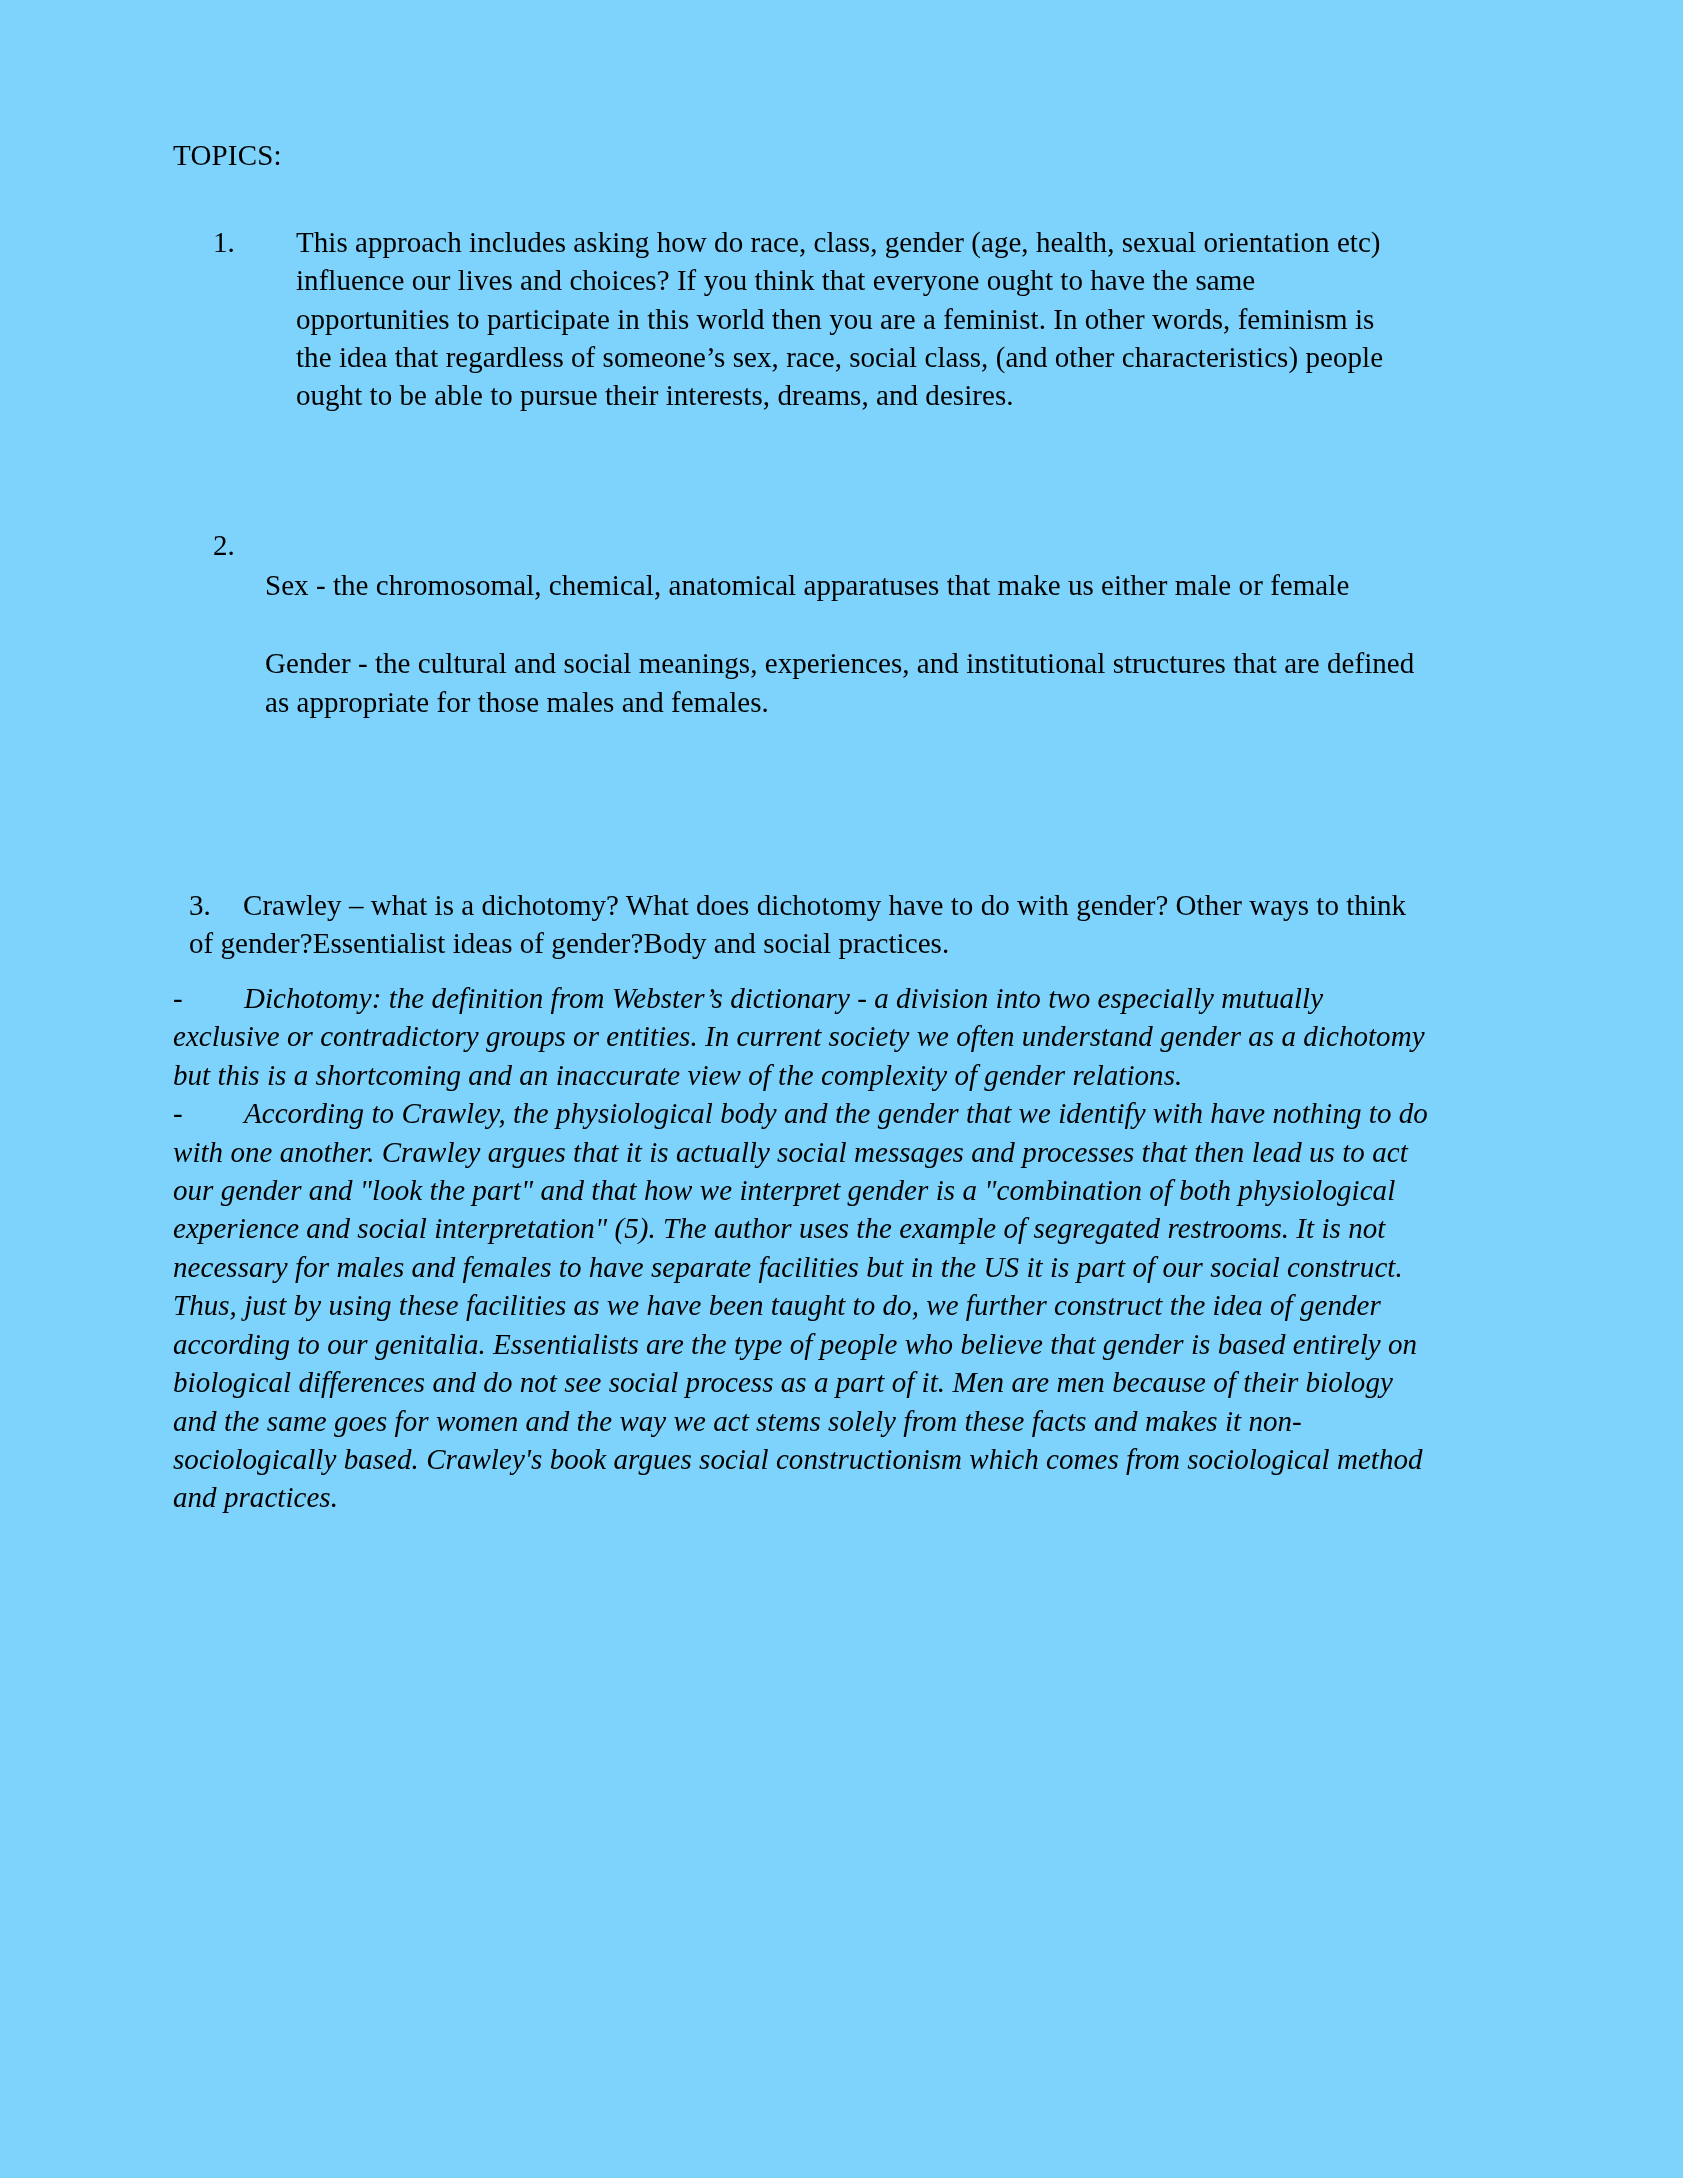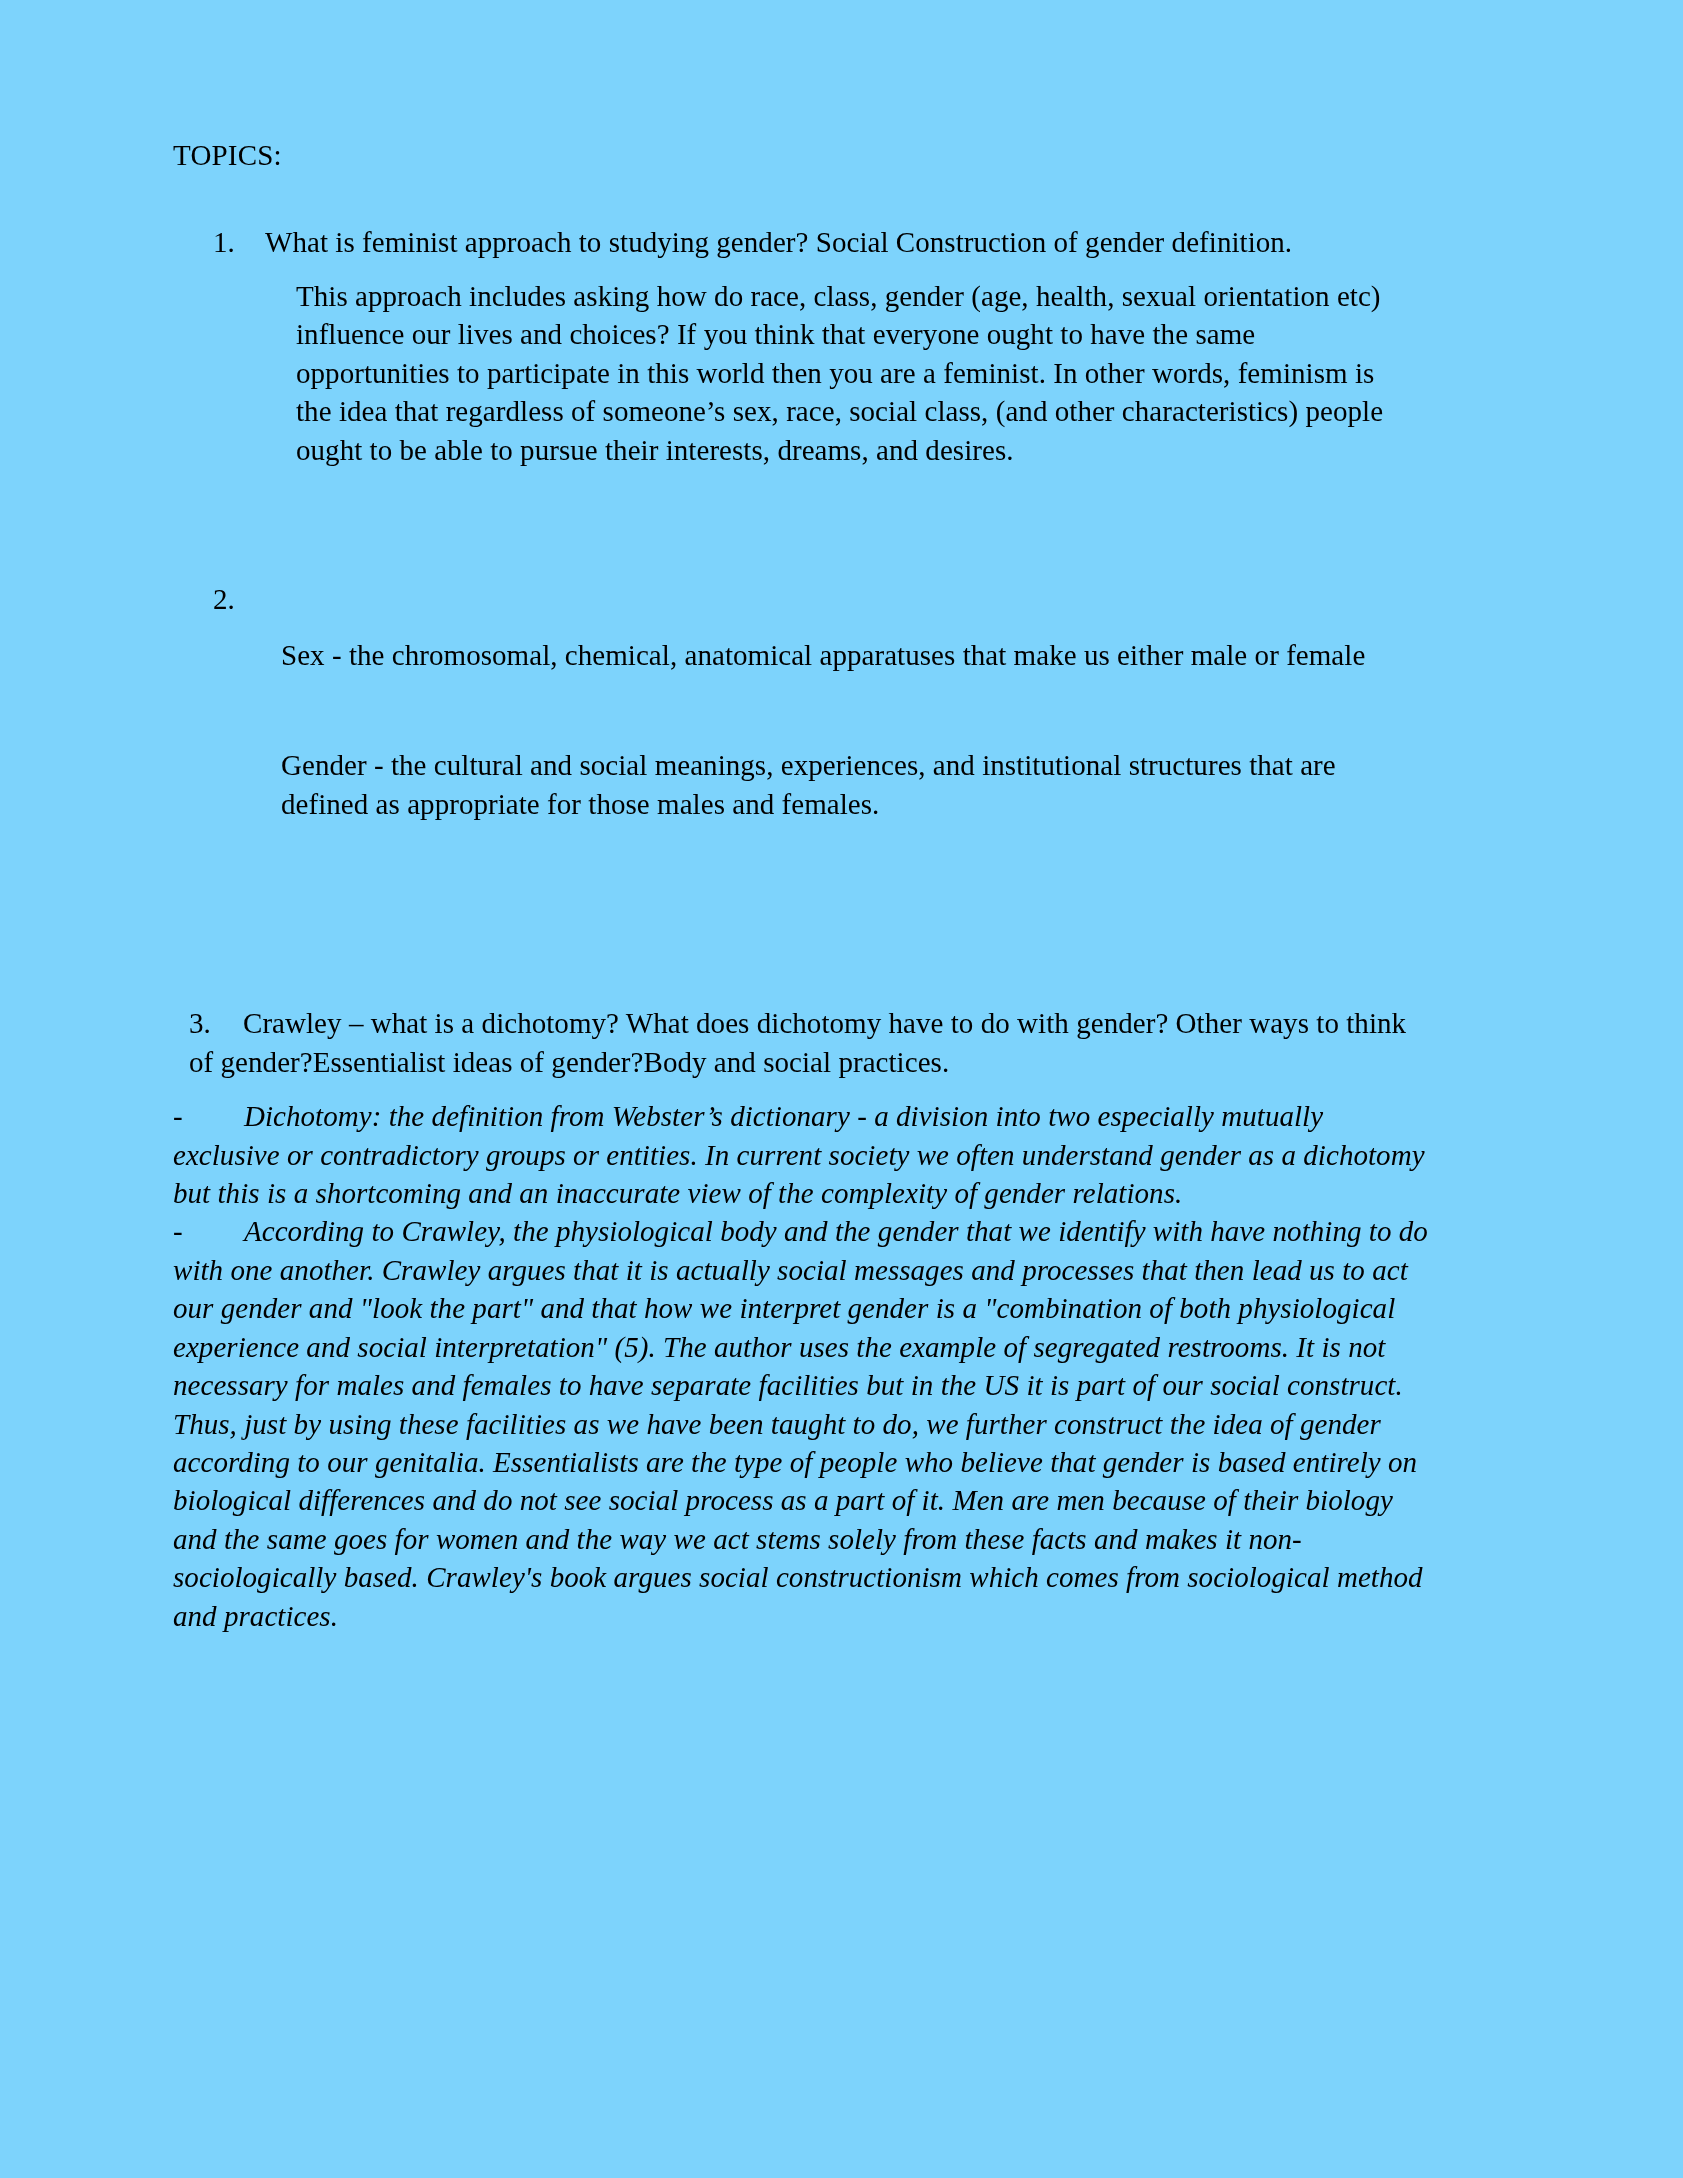--- a/index.html
+++ b/index.html
@@ -68,21 +68,21 @@
     letter-spacing: 0.05px;
   }
   .sub-para + .sub-para {
     margin-top: 36px;
   }
 
   
   .def-para {
     font-size: 29px;
     line-height: 1.325;
-    margin: 16px;
+    margin: 0;
     letter-spacing: 0.05px;
   }
 
   .gap-sm  { height: 40px; }
   .gap-lg  { height: 95px; }
   .gap-xl  { height: 149px; }
 
   
   .flush-block {
     font-size: 29px;
@@ -112,21 +112,20 @@
 </head>
 <body>
 
 <div class="page">
   <div class="content">
 
     <div class="doc-title">TOPICS:</div>
 
     <div class="num-item">
       <span class="num-marker">1.</span>
-      <div class="num-heading">What is feminist approach to studying gender? Social Construction of gender definition.</div>
       <div class="sub-para">This approach includes asking how do race, class, gender (age, health, sexual orientation etc) influence our lives and choices? If you think that everyone ought to have the same opportunities to participate in this world then you are a feminist. In other words, feminism is the idea that regardless of someone’s sex, race, social class, (and other characteristics) people ought to be able to pursue their interests, dreams, and desires.</div>
     </div>
 
     <div class="gap-lg"></div>
 
     <div class="num-item">
       <span class="num-marker">2.</span>
       <div class="gap-sm"></div>
       <div class="def-para">Sex - the chromosomal, chemical, anatomical apparatuses that make us either male or female</div>
       <div class="gap-sm"></div>

